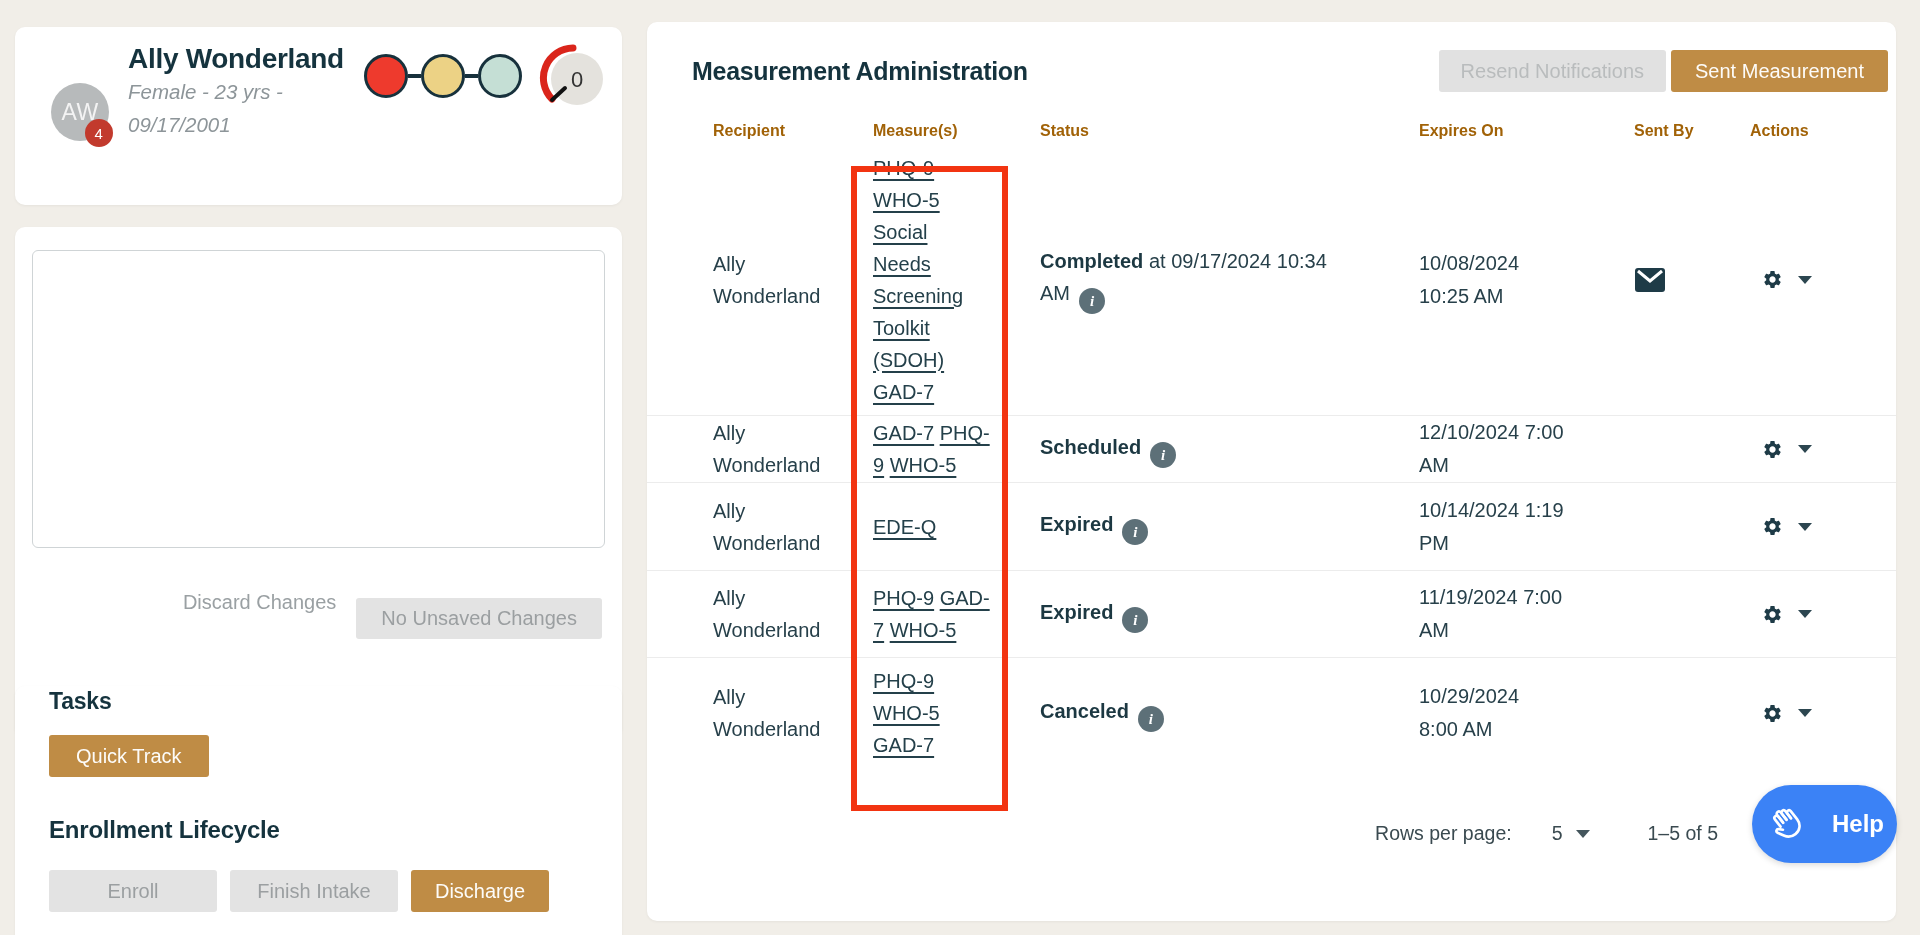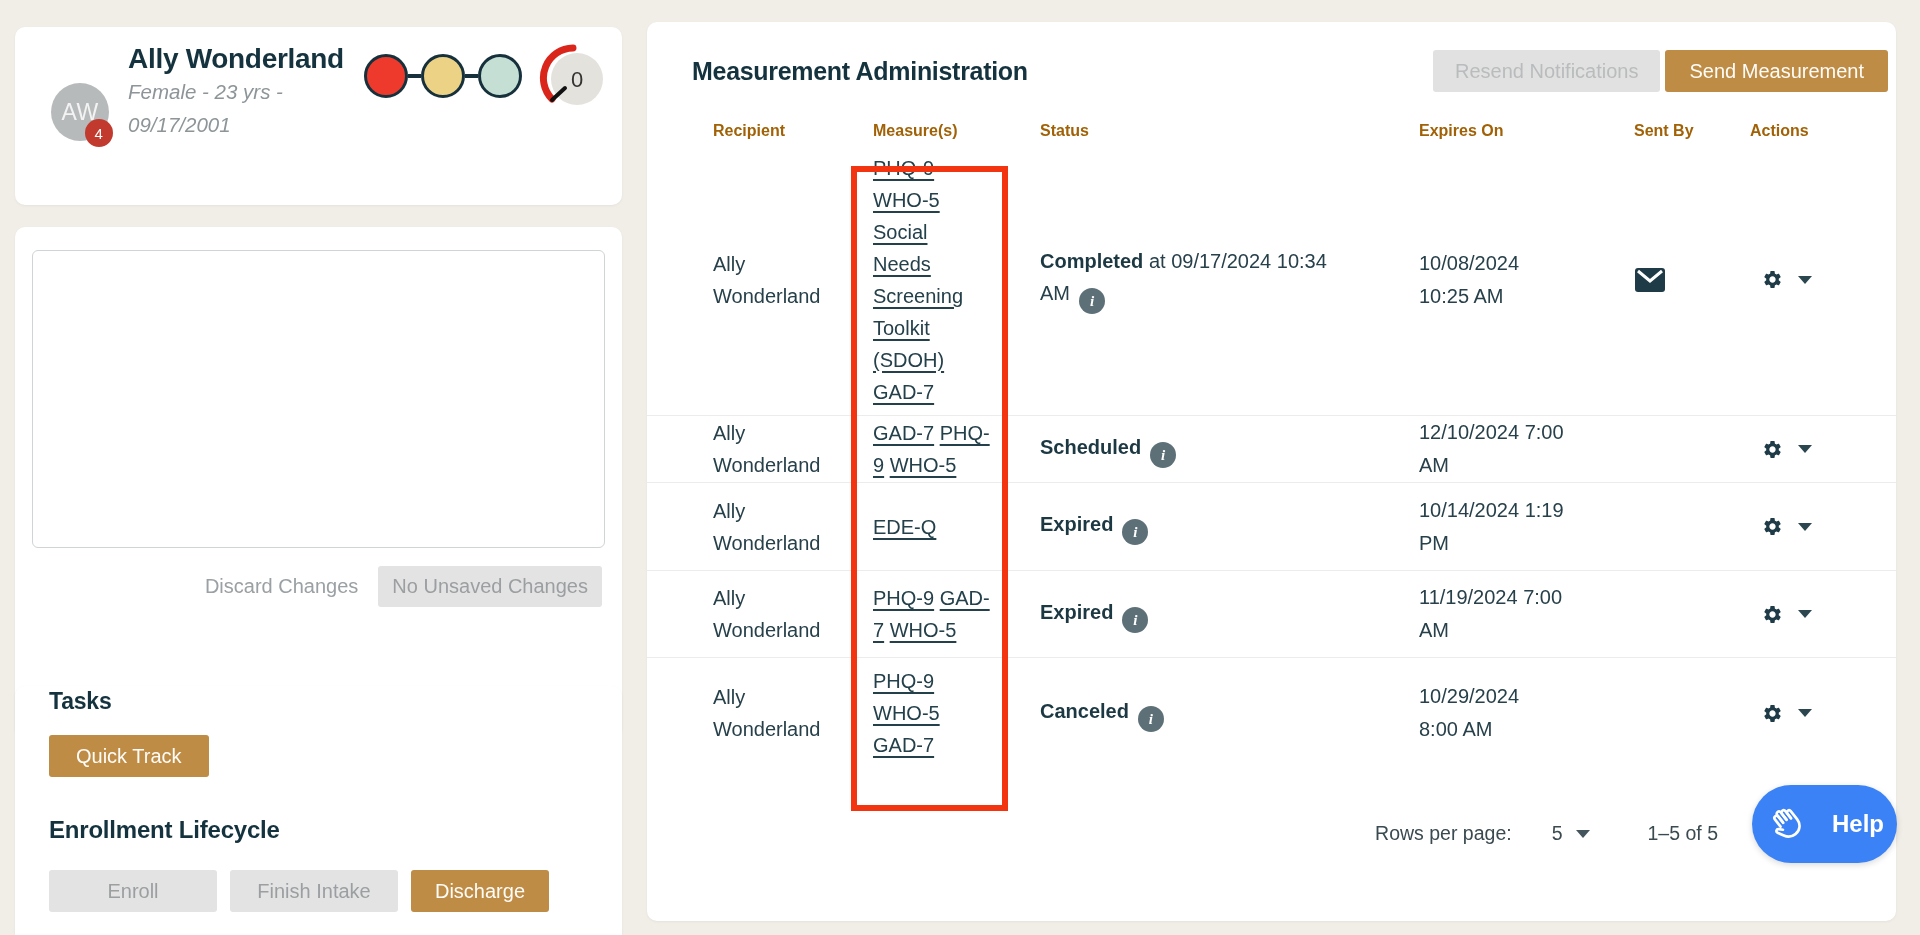--- a/index.html
+++ b/index.html
@@ -56,21 +56,21 @@
     display:flex; align-items:center; gap:16px;
   }
   .btn {
     border:none; border-radius:3px; cursor:pointer;
     font-family:"Liberation Sans", sans-serif; font-size:20px;
     display:inline-flex; align-items:center; justify-content:center;
   }
   .btn-ghost { background:transparent; color:#9aa0a3; padding:8px 4px; }
   .btn-disabled { background:#e3e3e3; color:#9b9fa1; cursor:default; }
   .btn-tan { background:#bf8c45; color:#fdfcf9; }
-  .no-unsaved { height:41px; padding:0 14px; }
+  .no-unsaved { height:41px; padding:0 25px;margin-top:32px; }
 
   
   .tasks-card { left:15px; top:686px; width:607px; height:290px; }
   .section-h { font-size:23px; font-weight:bold; color:#15333e; letter-spacing:-.2px; }
   .tasks-title { position:absolute; left:34px; top:2px; }
   .quick-track { position:absolute; left:34px; top:49px; height:42px; padding:2px 27px; }
   .lifecycle-title { position:absolute; left:34px; top:130px; font-size:24px; }
   .lifecycle-actions { position:absolute; left:34px; top:184px; display:flex; gap:13px; }
   .lc-btn { height:42px; width:168px; }
   .lc-btn.btn-tan { width:138px; }
@@ -192,21 +192,21 @@
     <button class="btn btn-disabled lc-btn">Finish Intake</button>
     <button class="btn btn-tan lc-btn">Discharge</button>
   </div>
 </section>
 
 <section class="card main-card">
   <div class="main-header">
     <div class="main-title">Measurement Administration</div>
     <div class="actions">
       <button class="btn resend-btn">Resend Notifications</button>
-      <button class="btn btn-tan send-btn">Send Measurement</button>
+      <button class="btn btn-tan send-btn">Sent Measurement</button>
     </div>
   </div>
 
   <div class="grid thead">
     <span>Recipient</span>
     <span>Measure(s)</span>
     <span>Status</span>
     <span>Expires On</span>
     <span>Sent By</span>
     <span>Actions</span>

